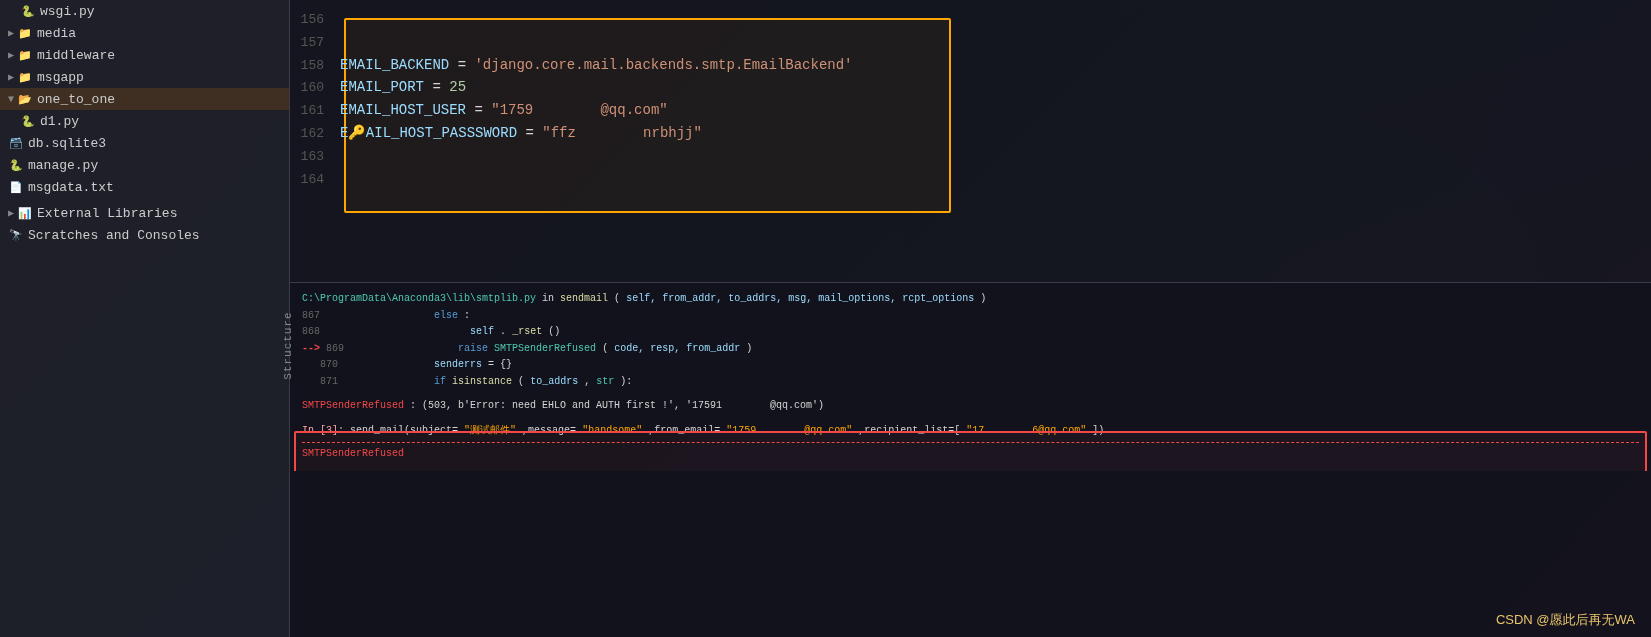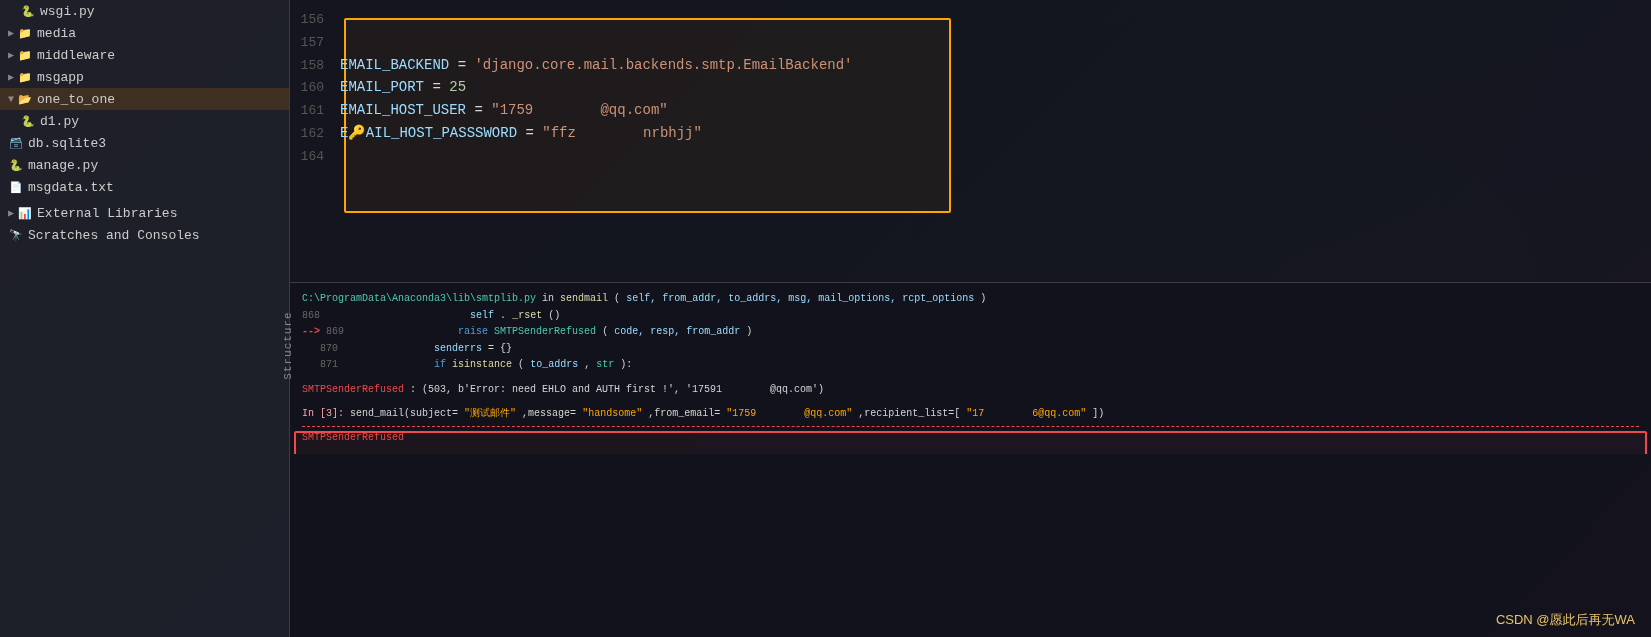--- a/index.html
+++ b/index.html
@@ -396,20 +396,24 @@
 
         <div class="line">
           <span class="line-num">162</span>
           <span class="line-content">
             <span class="var">E</span><span style="color:#ffd700;">🔑</span><span class="var">AIL_HOST_PASSSWORD</span>
             <span class="op"> = </span>
             <span class="str">"ffz&nbsp;&nbsp;&nbsp;&nbsp;&nbsp;&nbsp;&nbsp;&nbsp;nrbhjj"</span>
           </span>
         </div>
 
+        <div class="line">
+          <span class="line-num">163</span>
+          <span class="line-content">&nbsp;</span>
+        </div>
 
         <div class="line">
           <span class="line-num">164</span>
           <span class="line-content">&nbsp;</span>
         </div>
       </div>
     </div>
 
     <div class="terminal-area">
 
@@ -420,20 +424,26 @@
 
         <div>
           <span class="t-path">C:\ProgramData\Anaconda3\lib\smtplib.py</span>
           <span class="t-white"> in </span>
           <span class="t-fn">sendmail</span>
           <span class="t-white">(</span>
           <span class="t-param">self, from_addr, to_addrs, msg, mail_options, rcpt_options</span>
           <span class="t-white">)</span>
         </div>
 
+        <div>
+          <span class="t-line-num">867</span>
+          <span class="t-white">&nbsp;&nbsp;&nbsp;&nbsp;&nbsp;&nbsp;&nbsp;&nbsp;&nbsp;&nbsp;&nbsp;&nbsp;</span>
+          <span class="kw">else</span>
+          <span class="t-white">:</span>
+        </div>
         <div>
           <span class="t-line-num">868</span>
           <span class="t-white">&nbsp;&nbsp;&nbsp;&nbsp;&nbsp;&nbsp;&nbsp;&nbsp;&nbsp;&nbsp;&nbsp;&nbsp;&nbsp;&nbsp;&nbsp;&nbsp;&nbsp;&nbsp;</span>
           <span class="t-param">self</span>
           <span class="t-white">.</span>
           <span class="t-fn">_rset</span>
           <span class="t-white">()</span>
         </div>
         <div>
           <span class="t-arrow">--&gt; </span>

